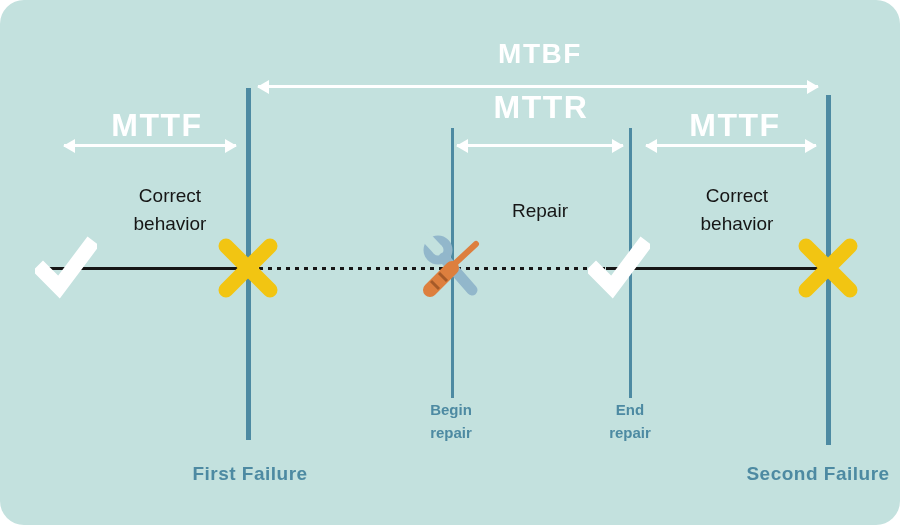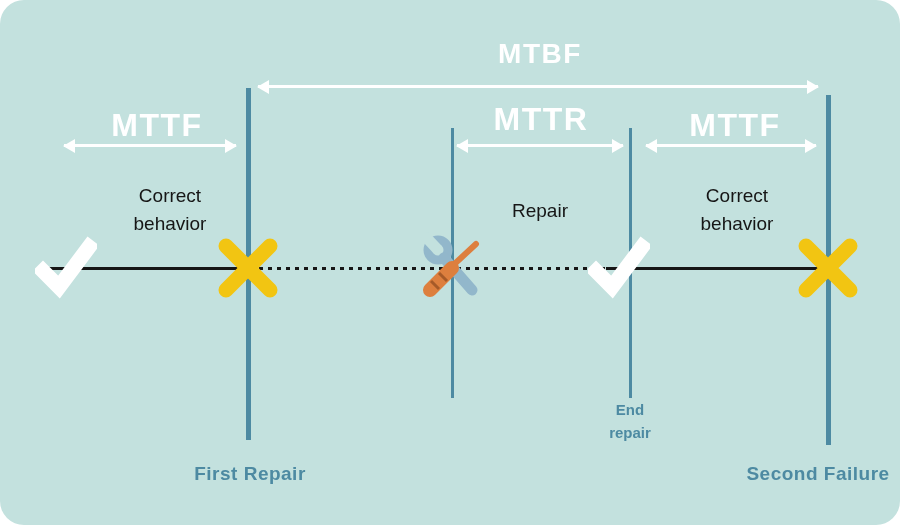--- a/index.html
+++ b/index.html
@@ -69,32 +69,33 @@
   <div class="tl-solid" style="left:40px;  width:210px;"></div>
   <div class="tl-dotted" style="left:250px; width:356px;"></div>
   <div class="tl-solid" style="left:606px; width:222px;"></div>
 
   <div class="big-label mtbf-label" style="left:440px; top:38px; width:200px;">MTBF</div>
   <div class="arrow" style="left:258px; top:85px; width:560px;"></div>
 
   <div class="big-label mid-label" style="left:82px; top:107px; width:150px;">MTTF</div>
   <div class="arrow" style="left:64px; top:144px; width:172px;"></div>
 
-  <div class="big-label mid-label" style="left:466px; top:101px; width:150px;">MTTR</div>
+  <div class="big-label mid-label" style="left:466px; top:89px; width:150px;">MTTR</div>
   <div class="arrow" style="left:457px; top:144px; width:166px;"></div>
 
   <div class="big-label mid-label" style="left:660px; top:107px; width:150px;">MTTF</div>
   <div class="arrow" style="left:646px; top:144px; width:170px;"></div>
 
   <div class="phase-label" style="left:112px; top:182px; width:116px;">Correct behavior</div>
   <div class="phase-label" style="left:480px; top:197px; width:120px;">Repair</div>
   <div class="phase-label" style="left:679px; top:182px; width:116px;">Correct behavior</div>
 
+  <div class="event-small" style="left:418px; top:399px; width:66px;">Begin repair</div>
   <div class="event-small" style="left:597px; top:399px; width:66px;">End repair</div>
-  <div class="event-big" style="left:160px; top:463px; width:180px;">First Repair</div>
+  <div class="event-big" style="left:160px; top:463px; width:180px;">First Failure</div>
   <div class="event-big" style="left:728px; top:463px; width:180px;">Second Failure</div>
 
   <svg class="icon" style="left:35px; top:235px;" width="62" height="66" viewBox="0 0 62 66">
     <path d="M8 36 L24 52 L54 12" fill="none" stroke="var(--white,#fff)" stroke-width="15" stroke-linecap="square" stroke-linejoin="miter"></path>
   </svg>
 
   <svg class="icon" style="left:216px; top:236px;" width="64" height="64" viewBox="0 0 64 64">
     <path d="M10 10 L54 54 M54 10 L10 54" fill="none" stroke="var(--yellow,#f2c512)" stroke-width="15" stroke-linecap="round"></path>
   </svg>
 

